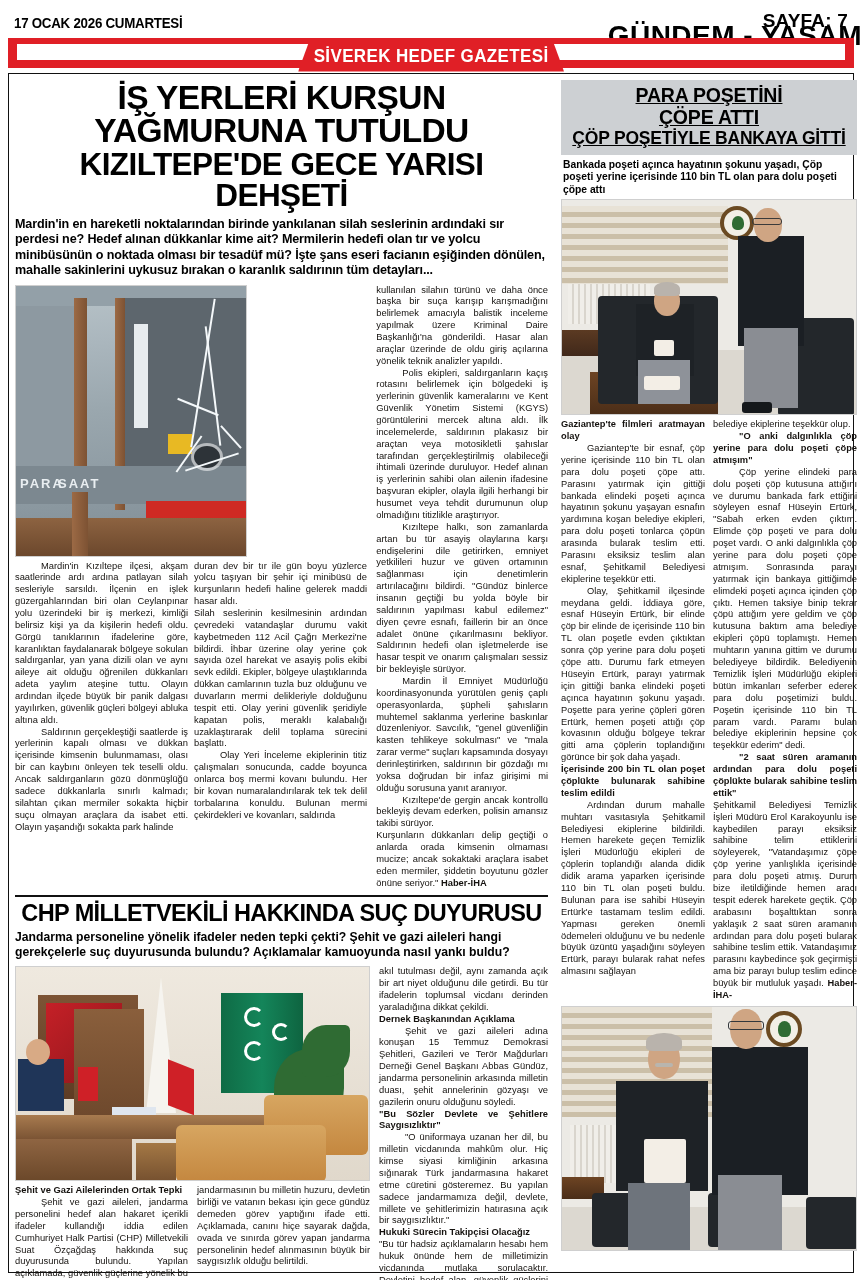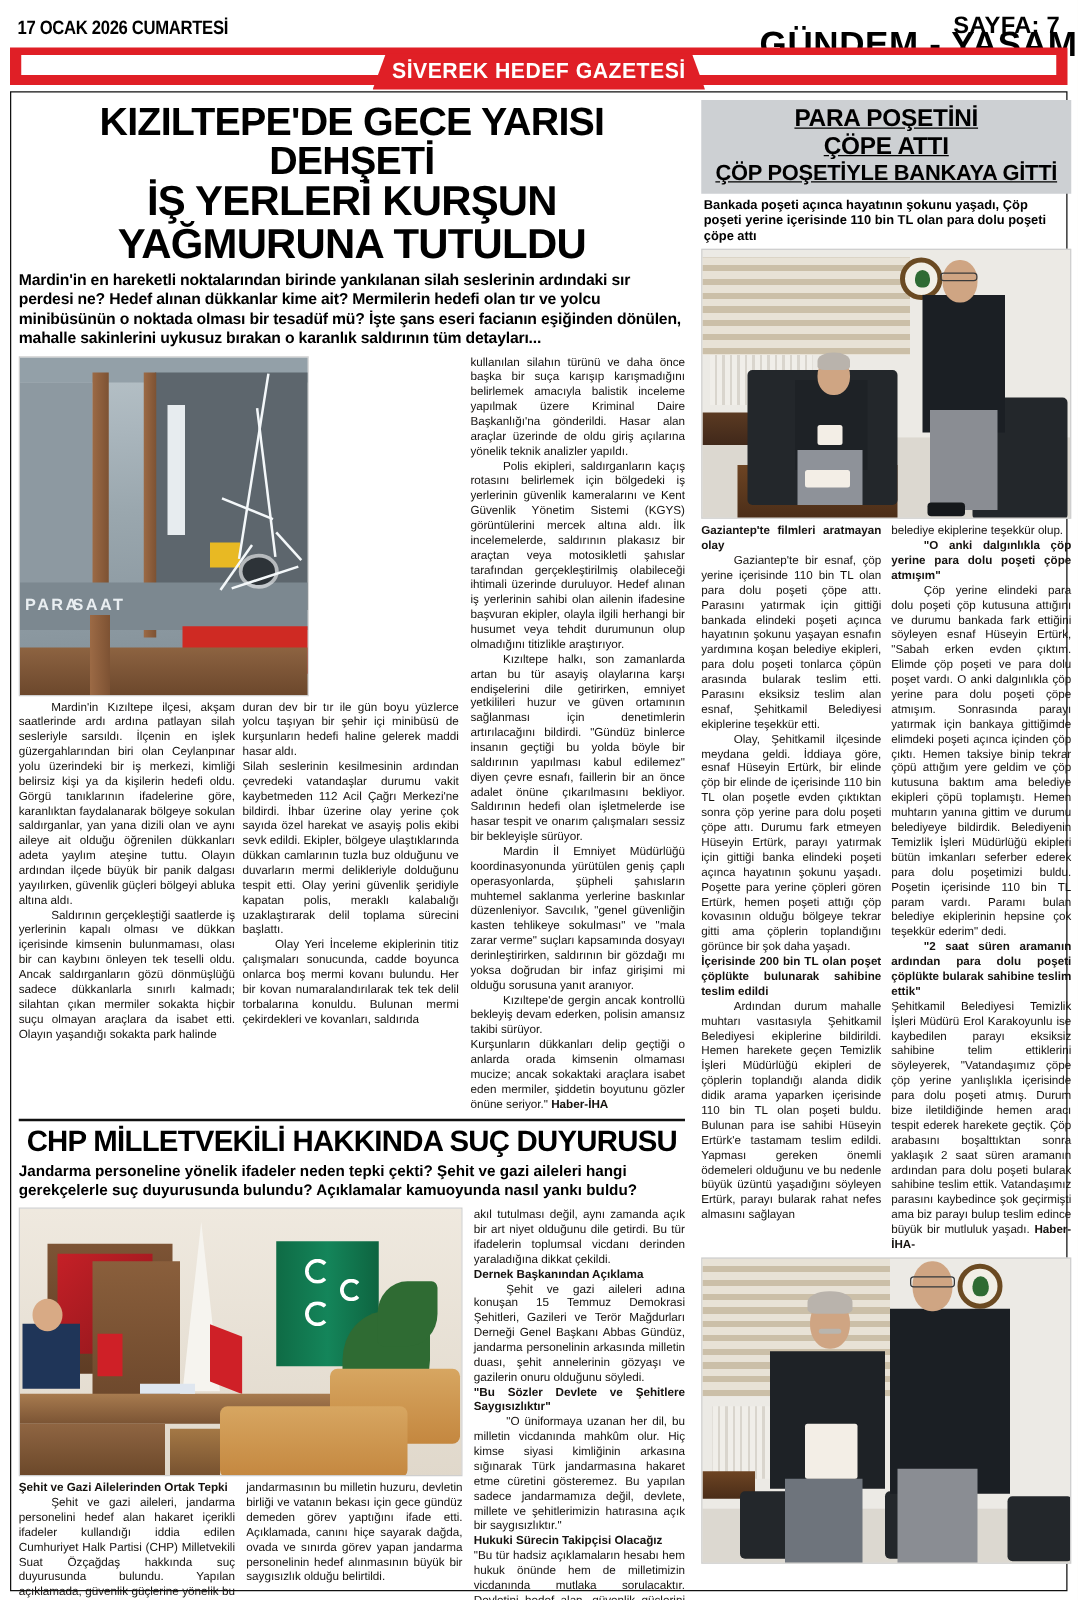--- a/index.html
+++ b/index.html
@@ -167,22 +167,22 @@
   </div>
 
   <div class="red-band">
     <div class="band-tab">SİVEREK HEDEF GAZETESİ</div>
   </div>
 
   <div class="frame">
 
     <div class="left-zone">
 
+      <h1 class="deck1 hl-b">İŞ YERLERİ KURŞUN YAĞMURUNA TUTULDU</h1>
       <h1 class="deck1 hl-a">KIZILTEPE'DE GECE YARISI DEHŞETİ</h1>
-      <h1 class="deck1 hl-b">İŞ YERLERİ KURŞUN YAĞMURUNA TUTULDU</h1>
       <div class="standfirst">Mardin'in en hareketli noktalarından birinde yankılanan silah seslerinin ardındaki sır perdesi ne? Hedef alınan dükkanlar kime ait? Mermilerin hedefi olan tır ve yolcu minibüsünün o noktada olması bir tesadüf mü? İşte şans eseri facianın eşiğinden dönülen, mahalle sakinlerini uykusuz bırakan o karanlık saldırının tüm detayları...</div>
 
       <div class="cols3">
 
         <div style="width:355px;">
           <div class="photo photo1">
             <div class="p1-panel" style="left:0;top:0;width:232px;height:20px;background:#93a0a8;"></div>
             <div class="p1-dark" style="left:108px;top:12px;width:124px;height:190px;background:#5d666d;"></div>
             <div class="p1-panel" style="left:0;top:20px;width:58px;height:186px;background:#8d99a1;"></div>
             <div class="p1-wood" style="left:58px;top:12px;width:13px;height:212px;"></div>

